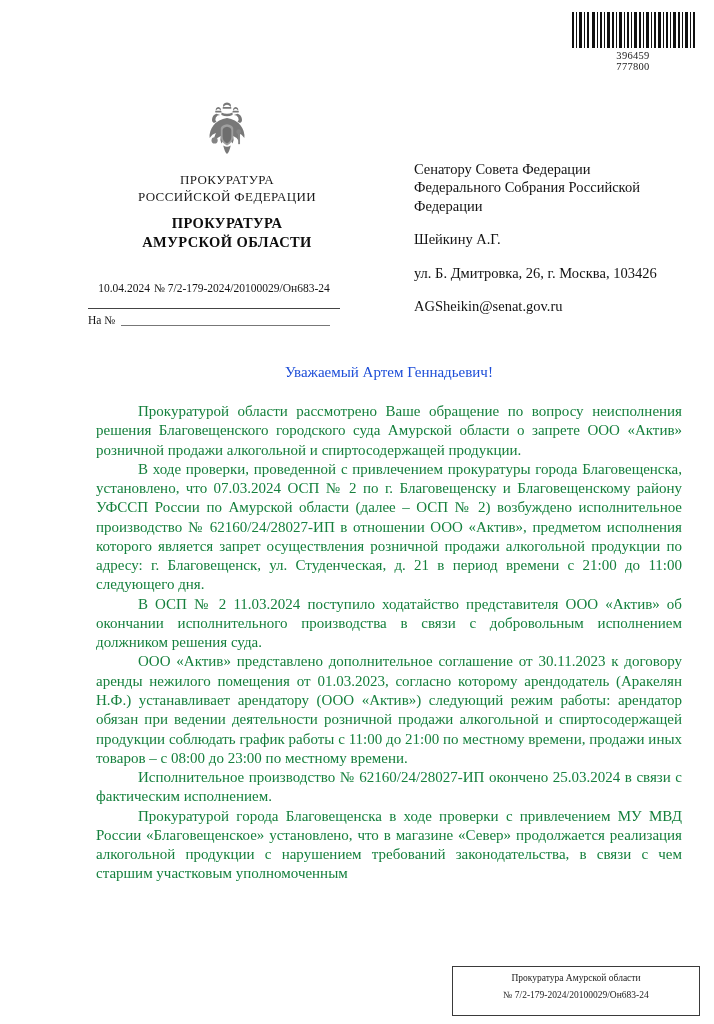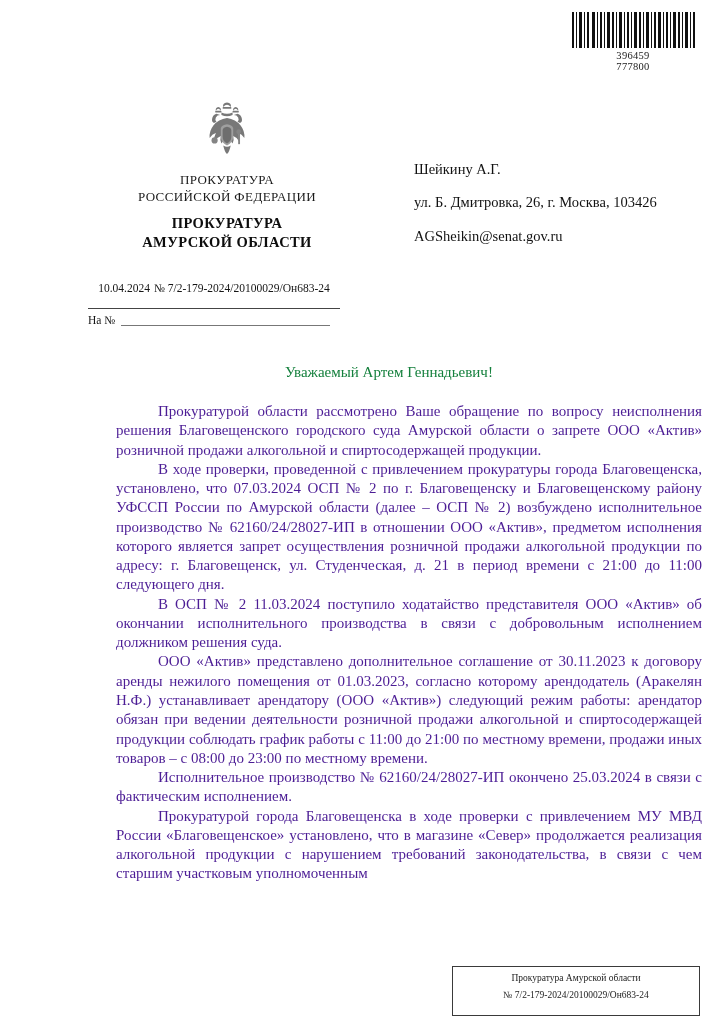--- a/index.html
+++ b/index.html
@@ -121,33 +121,32 @@
   .recipient .r-block:last-child { margin-bottom: 0; }
 
   
   .salutation {
     position: absolute;
     top: 364px;
     left: 96px;
     width: 586px;
     text-align: center;
     font-size: 15px;
-    color: #15803d;
+    color: #1d4ed8;
   }
   .body-text {
     position: absolute;
     top: 402px;
     left: 96px;
     width: 586px;
     font-size: 15px;
     line-height: 1.285;
     text-align: justify;
     text-justify: inter-word;
-    color: #4c1d95;
-    margin-left: 20px;
+    color: #15803d;
   }
   .body-text p {
     margin: 0;
     text-indent: 42px;
   }
 
   
   .stamp-box {
     position: absolute;
     top: 966px;
@@ -262,20 +261,25 @@
 <div class="ref-line">
   <span class="ref-date">10.04.2024</span><span>№ 7/2-179-2024/20100029/Он683-24</span>
 </div>
 
 <div class="na-line">
   <span class="na-label">На №</span>
   <span class="na-rule"></span>
 </div>
 
 <div class="recipient">
+  <div class="r-block">
+    <div>Сенатору Совета Федерации</div>
+    <div>Федерального Собрания Российской</div>
+    <div>Федерации</div>
+  </div>
   <div class="r-block">Шейкину А.Г.</div>
   <div class="r-block">ул. Б. Дмитровка, 26, г. Москва, 103426</div>
   <div class="r-block">AGSheikin@senat.gov.ru</div>
 </div>
 
 <div class="salutation">Уважаемый Артем Геннадьевич!</div>
 
 <div class="body-text">
   <p>Прокуратурой области рассмотрено Ваше обращение по вопросу неисполнения решения Благовещенского городского суда Амурской области о запрете ООО «Актив» розничной продажи алкогольной и спиртосодержащей продукции.</p>
   <p>В ходе проверки, проведенной с привлечением прокуратуры города Благовещенска, установлено, что 07.03.2024 ОСП № 2 по г. Благовещенску и Благовещенскому району УФССП России по Амурской области (далее – ОСП № 2) возбуждено исполнительное производство № 62160/24/28027-ИП в отношении ООО «Актив», предметом исполнения которого является запрет осуществления розничной продажи алкогольной продукции по адресу: г. Благовещенск, ул. Студенческая, д. 21 в период времени с 21:00 до 11:00 следующего дня.</p>

